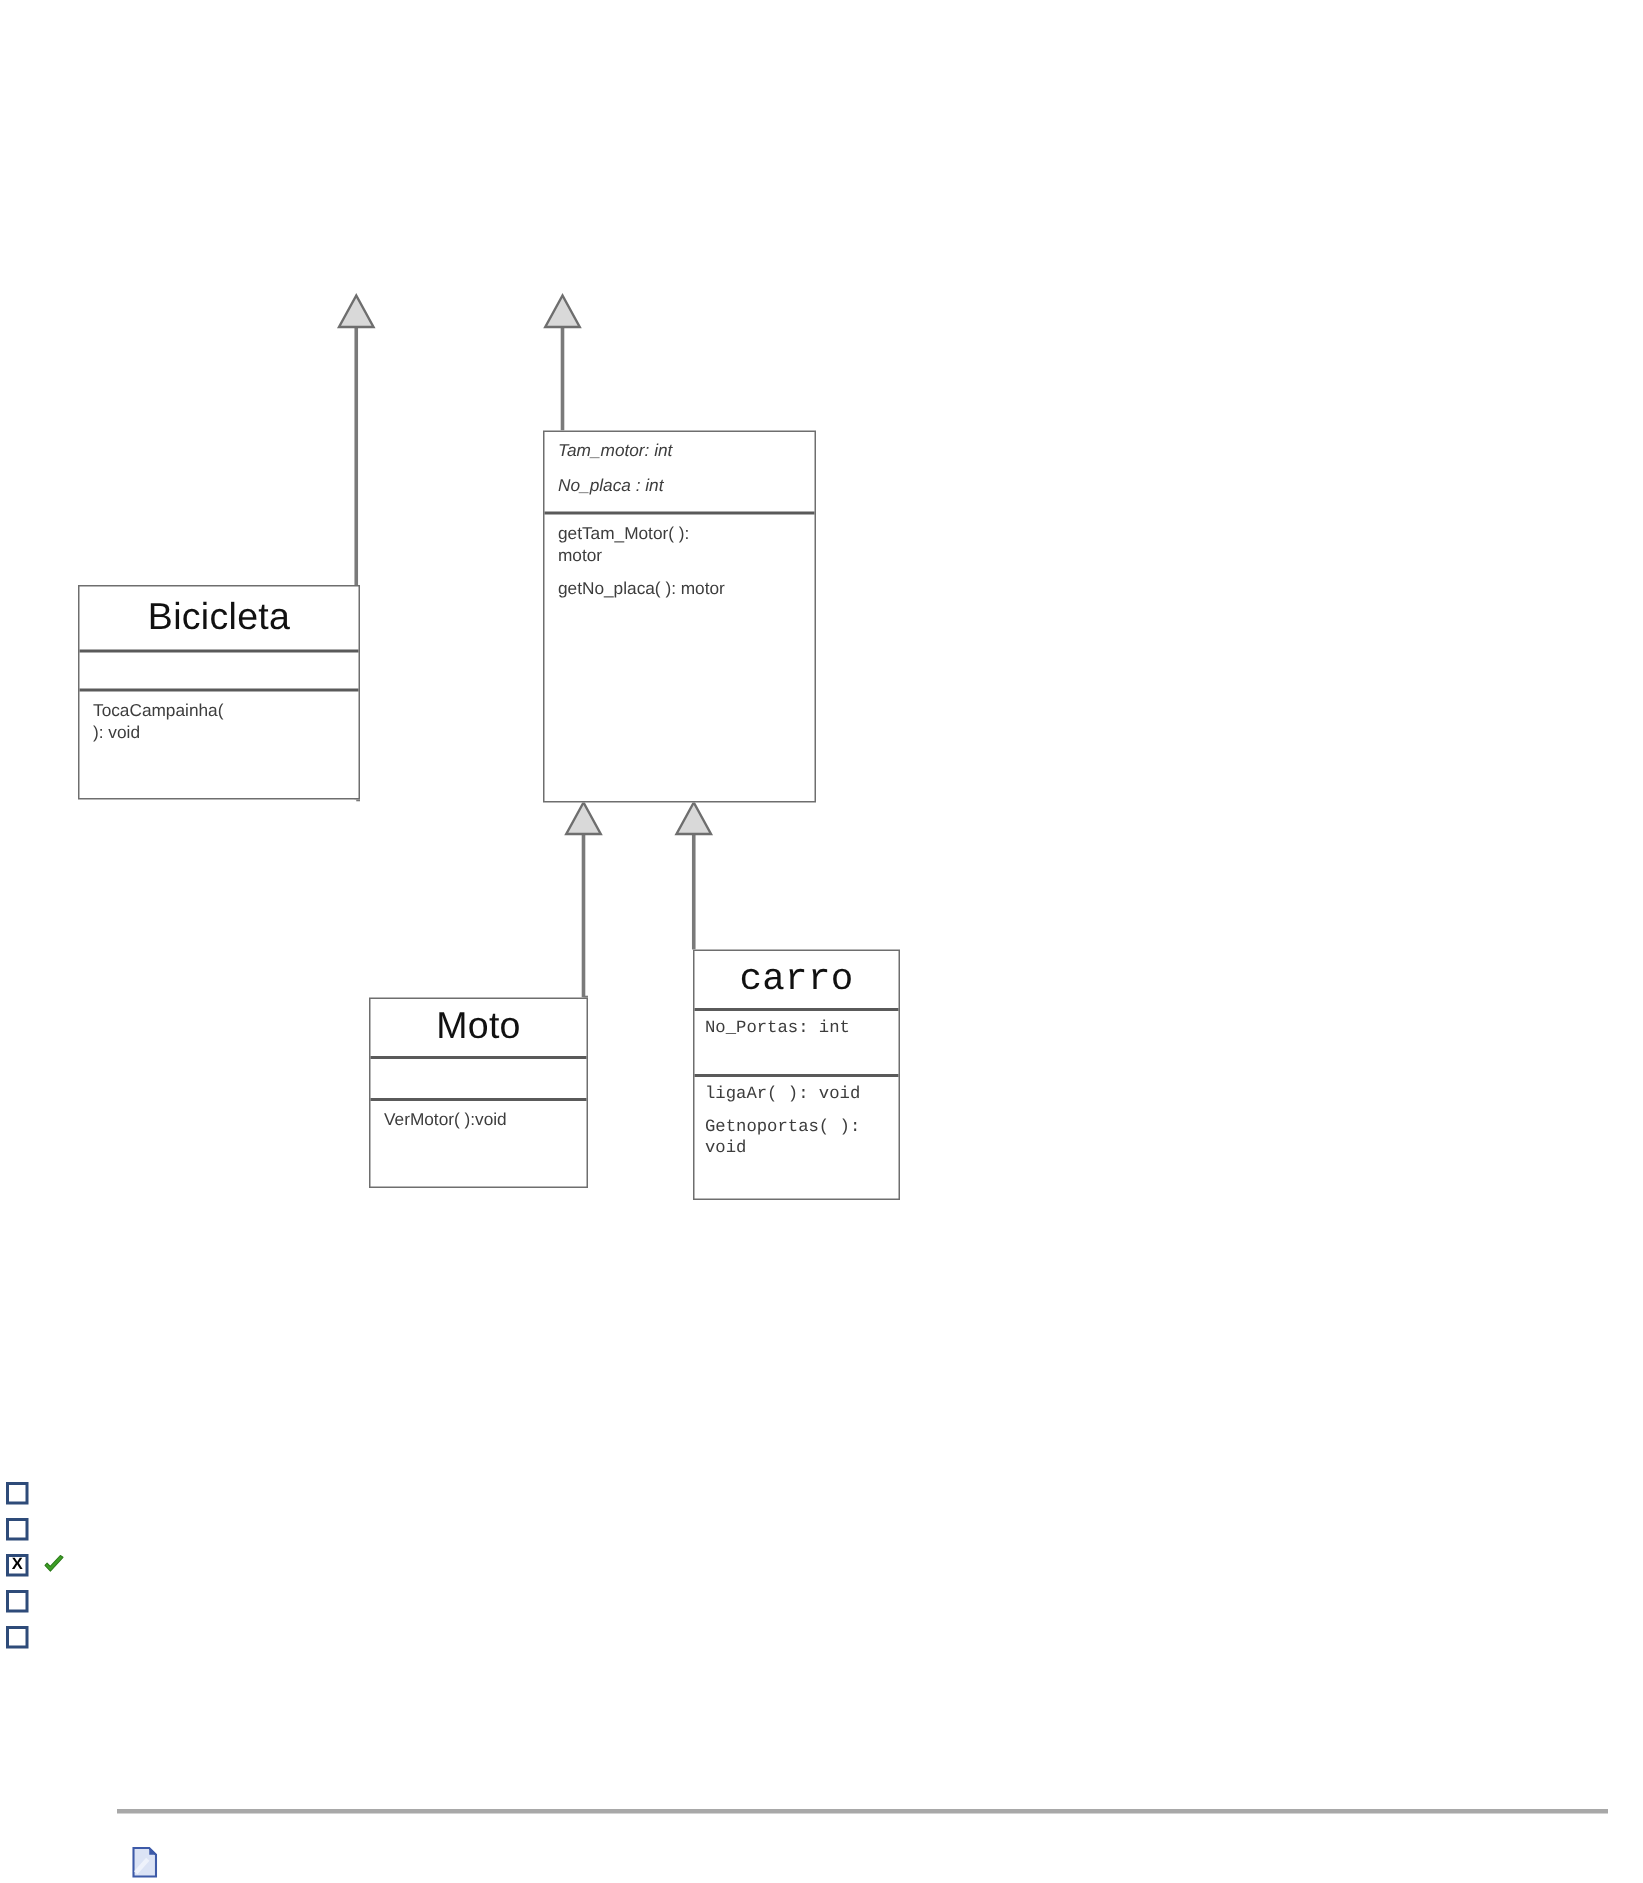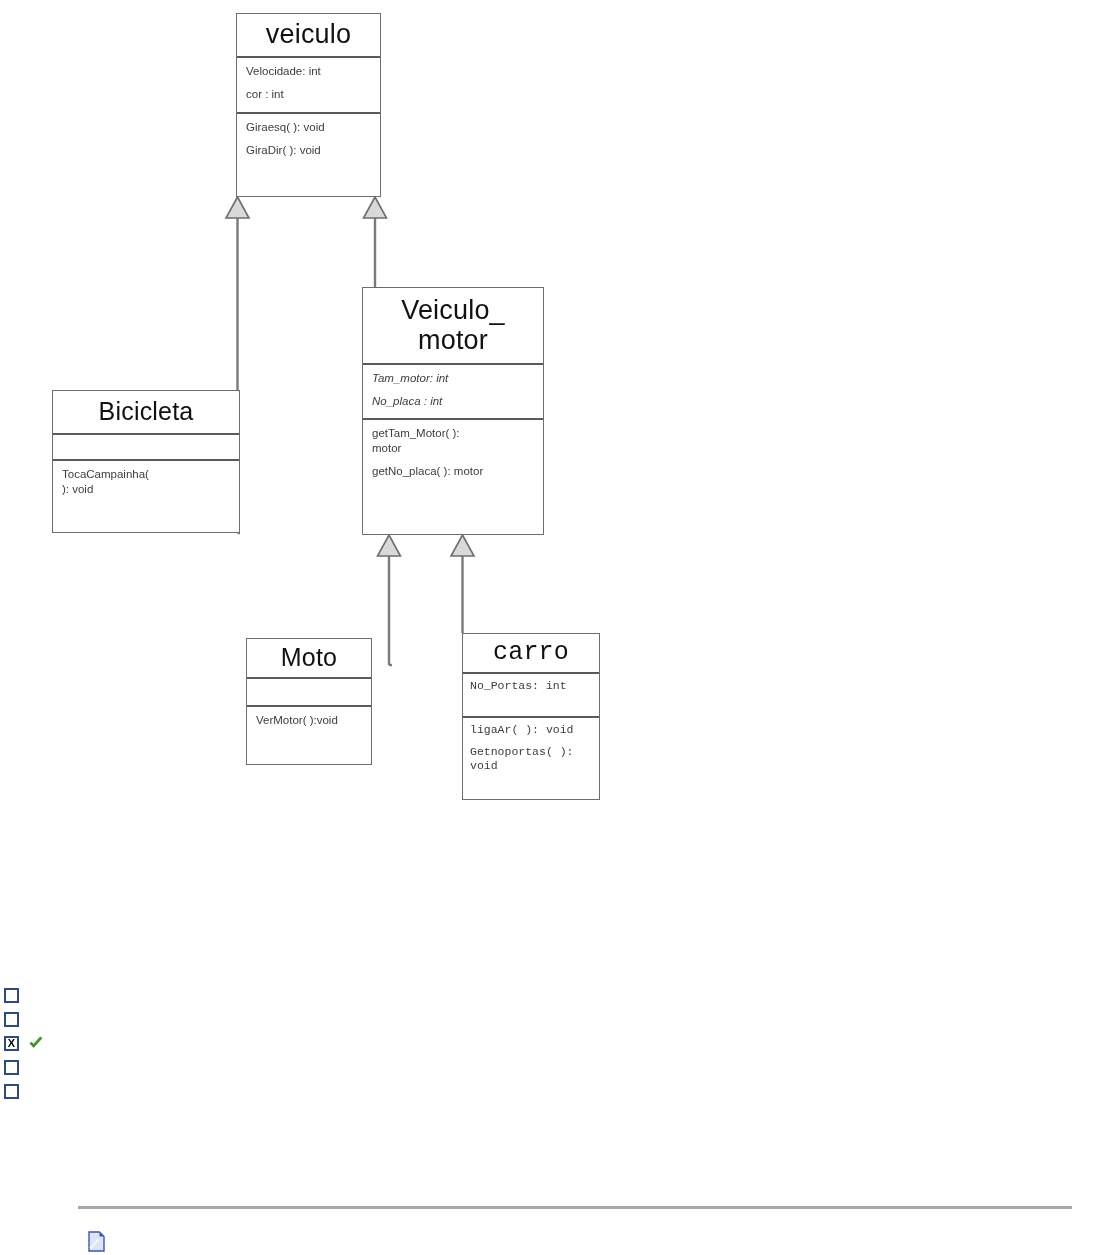--- a/index.html
+++ b/index.html
@@ -71,21 +71,21 @@
   #class-veiculo .ops { height: 56px; }
 
   #class-veiculo-motor { left: 362px; top: 287px; width: 182px; height: 248px; }
   #class-veiculo-motor .uml-class-name { font-size: 27px; padding: 7px 0 8px; line-height: 1.12; }
   #class-veiculo-motor .attrs { height: 55px; font-style: italic; }
 
   #class-bicicleta { left: 52px; top: 390px; width: 188px; height: 143px; }
   #class-bicicleta .uml-class-name { font-size: 25px; padding: 7px 0 8px; }
   #class-bicicleta .attrs { height: 26px; }
 
-  #class-moto { left: 246px; top: 638px; width: 126px; height: 127px; }
+  #class-moto { left: 246px; top: 665px; width: 146px; height: 127px; }
   #class-moto .uml-class-name { font-size: 25px; padding: 5px 0 6px; }
   #class-moto .attrs { height: 28px; }
 
   #class-carro { left: 462px; top: 633px; width: 138px; height: 167px; font-family: Liberation Mono, monospace; }
   #class-carro .uml-class-name { font-size: 25px; padding: 5px 0 6px; }
   #class-carro .attrs { height: 44px; }
   #class-carro .uml-compartment { padding: 5px 6px 5px 7px; }
   #class-carro .uml-member { margin-bottom: 7px; }
 
   
@@ -163,35 +163,22 @@
       <path d="M 389 665 L 392 665" fill="none" stroke="#7a7a7a" stroke-width="2.4"></path>
       <polygon points="389,535 377.5,556 400.5,556" fill="#d9d9d9" stroke="#6e6e6e" stroke-width="1.6"></polygon>
     </g>
 
     <g>
       <path d="M 462.5 554 L 462.5 633" fill="none" stroke="#7a7a7a" stroke-width="2.4"></path>
       <polygon points="462.5,535 451,556 474,556" fill="#d9d9d9" stroke="#6e6e6e" stroke-width="1.6"></polygon>
     </g>
   </svg>
 
-  <div class="uml-class" id="class-veiculo">
-    <div class="uml-class-name">veiculo</div>
-    <div class="uml-compartment attrs with-divider">
-      <div class="uml-member">Velocidade: int</div>
-      <div class="uml-member">cor : int</div>
-    </div>
-    <div class="uml-compartment ops">
-      <div class="uml-member">Giraesq( ): void</div>
-      <div class="uml-member">GiraDir( ): void</div>
-    </div>
-  </div>
 
   <div class="uml-class" id="class-veiculo-motor">
-    <div class="uml-class-name">Veiculo_
-motor</div>
     <div class="uml-compartment attrs with-divider">
       <div class="uml-member">Tam_motor: int</div>
       <div class="uml-member">No_placa : int</div>
     </div>
     <div class="uml-compartment ops">
       <div class="uml-member">getTam_Motor( ):
 motor</div>
       <div class="uml-member">getNo_placa( ): motor</div>
     </div>
   </div>

